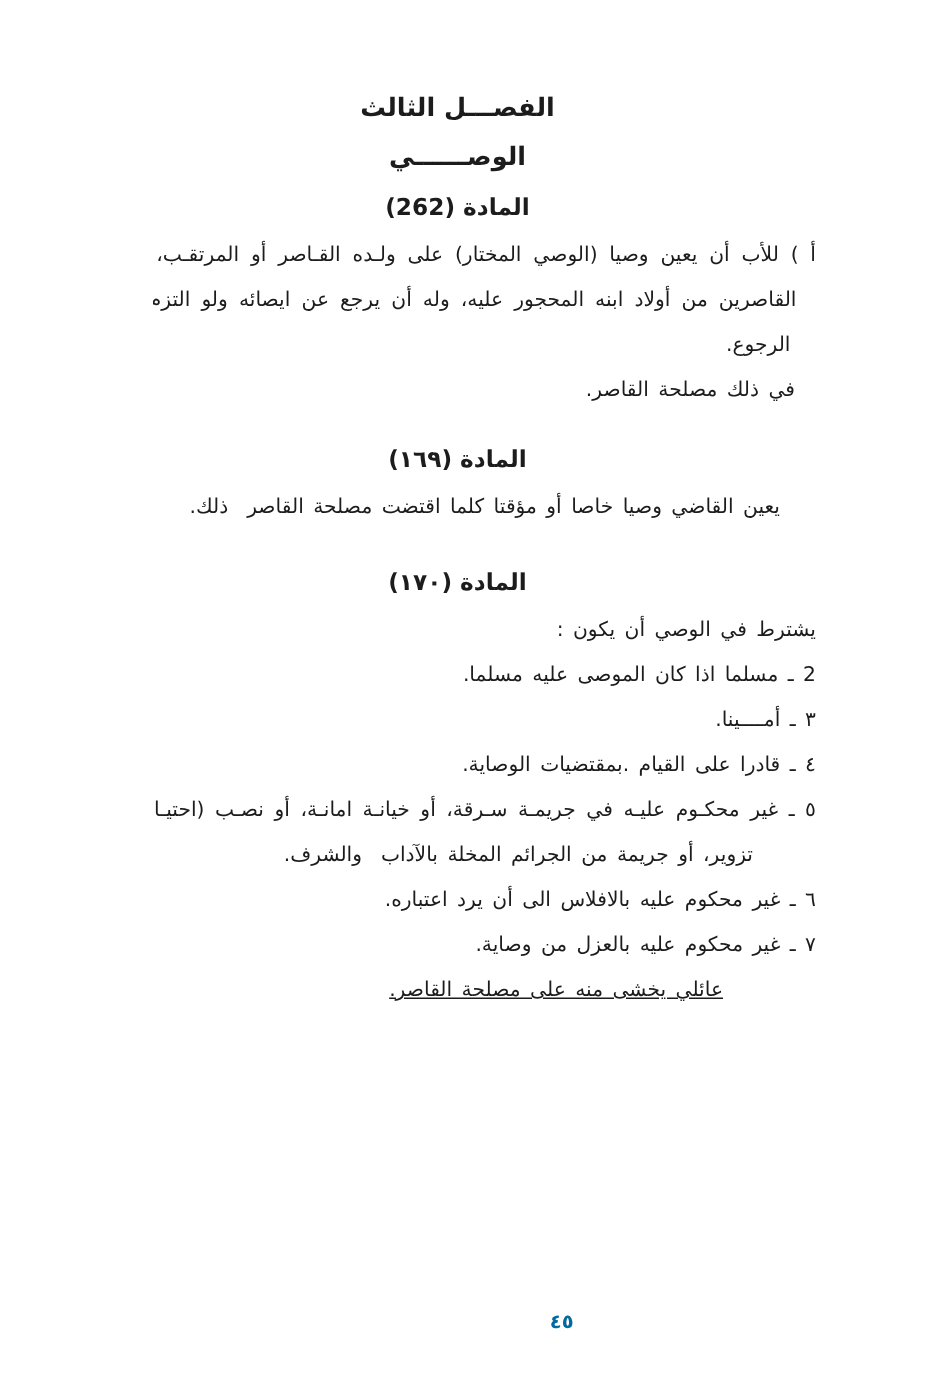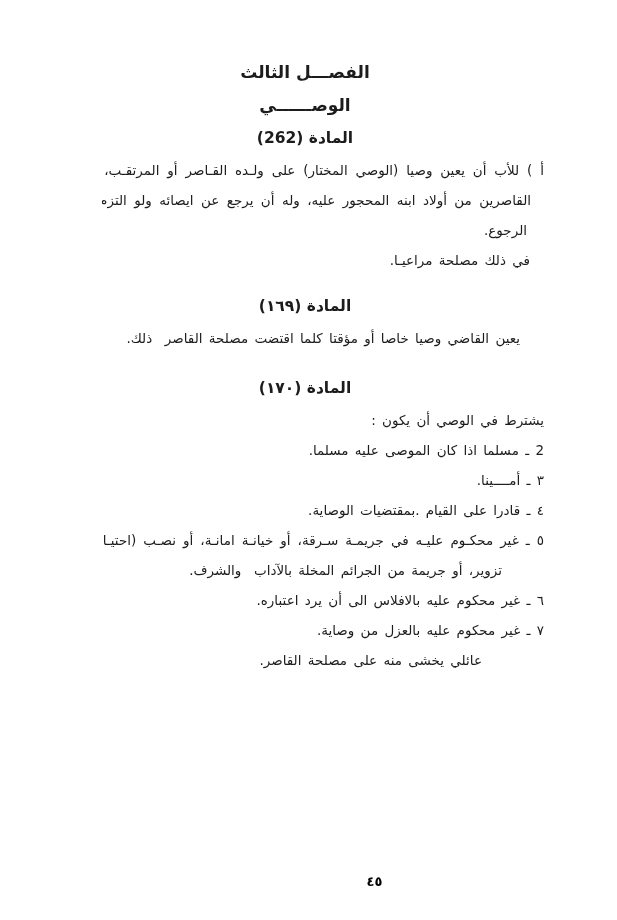--- a/index.html
+++ b/index.html
@@ -48,49 +48,49 @@
   }
   .jf {
     text-align: justify;
     text-align-last: justify;
   }
   .ind13 { padding-right: 13px; }
   .ind14 { padding-right: 14px; }
   .ind17 { padding-right: 17px; }
   .ind24 { padding-right: 24px; }
   .ind42 { padding-right: 42px; }
-  .ind62 { padding-right: 62px; }
+  .ind62 { padding-right: 62px; text-decoration: underline; }
   .page-number {
     position: absolute;
     top: 874px;
     left: 30px;
     right: 0;
     text-align: center;
     font-size: 13px;
     font-weight: bold;
-    color: #000000;
+    color: #0369a1;
   }
 </style>
 </head>
 <body>
 
 <div class="page">
   <div class="content">
 
     <div class="heading chapter-title">الفصـــل الثالث</div>
 
     <div class="heading section-title">الوصــــــي</div>
 
     <div class="heading art-heading">المادة (262)</div>
 
     <div class="line jf">أ ) للأب أن يعين وصيا (الوصي المختار) على ولـده القـاصر أو المرتقـب، وعلى</div>
     <div class="line jf ind13">القاصرين من أولاد ابنه المحجور عليه، وله أن يرجع عن ايصائه ولو التزم بعدم</div>
     <div class="line ind17">الرجوع.</div>
 
-    <div class="line ind14">في ذلك مصلحة مراعيـا.</div>
+    <div class="line ind14">في ذلك مصلحة القاصر.</div>
 
     <div class="heading art-heading mt-169">المادة (١٦٩)</div>
 
     <div class="line ind24">يعين القاضي وصيا خاصا أو مؤقتا كلما اقتضت مصلحة القاصر &nbsp;ذلك.</div>
 
     <div class="heading art-heading mt-170">المادة (١٧٠)</div>
 
     <div class="line">يشترط في الوصي أن يكون :</div>
 
     <div class="line">2 ـ مسلما اذا كان الموصى عليه مسلما.</div>

